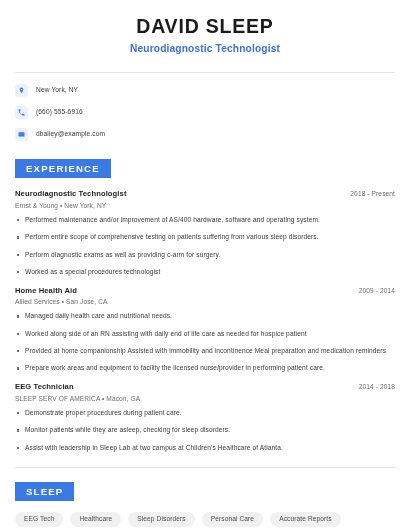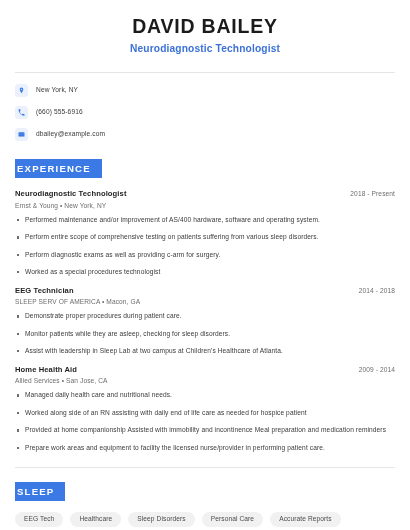--- a/index.html
+++ b/index.html
@@ -92,21 +92,21 @@
   
   .section { margin-top: 16px; }
 
   .section-badge {
     display: inline-block;
     background: #3b7ae4;
     color: #ffffff;
     font-size: 9.6px;
     font-weight: bold;
     letter-spacing: 1.2px;
-    padding: 5px 11px 5px 2px;
+    padding: 5px 11px 5px 11px;
     line-height: 1;
   }
 
   
   .jobs { margin-top: 11px; }
 
   .job { margin-bottom: 9px; }
 
   .job-head {
     display: flex;
@@ -186,21 +186,21 @@
     line-height: 1;
     white-space: nowrap;
   }
 </style>
 </head>
 <body>
 
 <div class="page">
 
   <div class="header">
-    <div class="full-name">DAVID BAILEY</div>
+    <div class="full-name">DAVID SLEEP</div>
     <div class="job-title">Neurodiagnostic Technologist</div>
   </div>
 
   <div class="divider"></div>
 
   <div class="contact-list">
 
     <div class="contact-row">
       <span class="contact-icon">
         <svg width="7" height="7" viewBox="0 0 24 24" fill="#3b7ae4">
@@ -246,45 +246,45 @@
         <ul class="bullets">
           <li>Performed maintenance and/or improvement of AS/400 hardware, software and operating system.</li>
           <li>Perform entire scope of comprehensive testing on patients suffering from various sleep disorders.</li>
           <li>Perform diagnostic exams as well as providing c-arm for surgery.</li>
           <li>Worked as a special procedures technologist</li>
         </ul>
       </div>
 
       <div class="job">
         <div class="job-head">
-          <span class="job-role">EEG Technician</span>
-          <span class="job-dates">2014 - 2018</span>
-        </div>
-        <div class="job-org">SLEEP SERV OF AMERICA  •  Macon, GA</div>
-        <ul class="bullets">
-          <li>Demonstrate proper procedures during patient care.</li>
-          <li>Monitor patients while they are asleep, checking for sleep disorders.</li>
-          <li>Assist with leadership in Sleep Lab at two campus at Children's Healthcare of Atlanta.</li>
-        </ul>
-      </div>
-
-      <div class="job">
-        <div class="job-head">
           <span class="job-role">Home Health Aid</span>
           <span class="job-dates">2009 - 2014</span>
         </div>
         <div class="job-org">Allied Services  •  San Jose, CA</div>
         <ul class="bullets">
           <li>Managed daily health care and nutritional needs.</li>
           <li>Worked along side of an RN assisting with daily end of life care as needed for hospice patient</li>
           <li>Provided at home companionship Assisted with immobility and incontinence Meal preparation and medication reminders</li>
           <li>Prepare work areas and equipment to facility the licensed nurse/provider in performing patient care.</li>
         </ul>
       </div>
 
+      <div class="job">
+        <div class="job-head">
+          <span class="job-role">EEG Technician</span>
+          <span class="job-dates">2014 - 2018</span>
+        </div>
+        <div class="job-org">SLEEP SERV OF AMERICA  •  Macon, GA</div>
+        <ul class="bullets">
+          <li>Demonstrate proper procedures during patient care.</li>
+          <li>Monitor patients while they are asleep, checking for sleep disorders.</li>
+          <li>Assist with leadership in Sleep Lab at two campus at Children's Healthcare of Atlanta.</li>
+        </ul>
+      </div>
+
     </div>
   </div>
 
   <div class="skills-divider"></div>
 
   <div class="section" style="margin-top:13px;">
     <span class="section-badge">SLEEP</span>
 
     <div class="skill-tags">
       <span class="skill-tag">EEG Tech</span>

